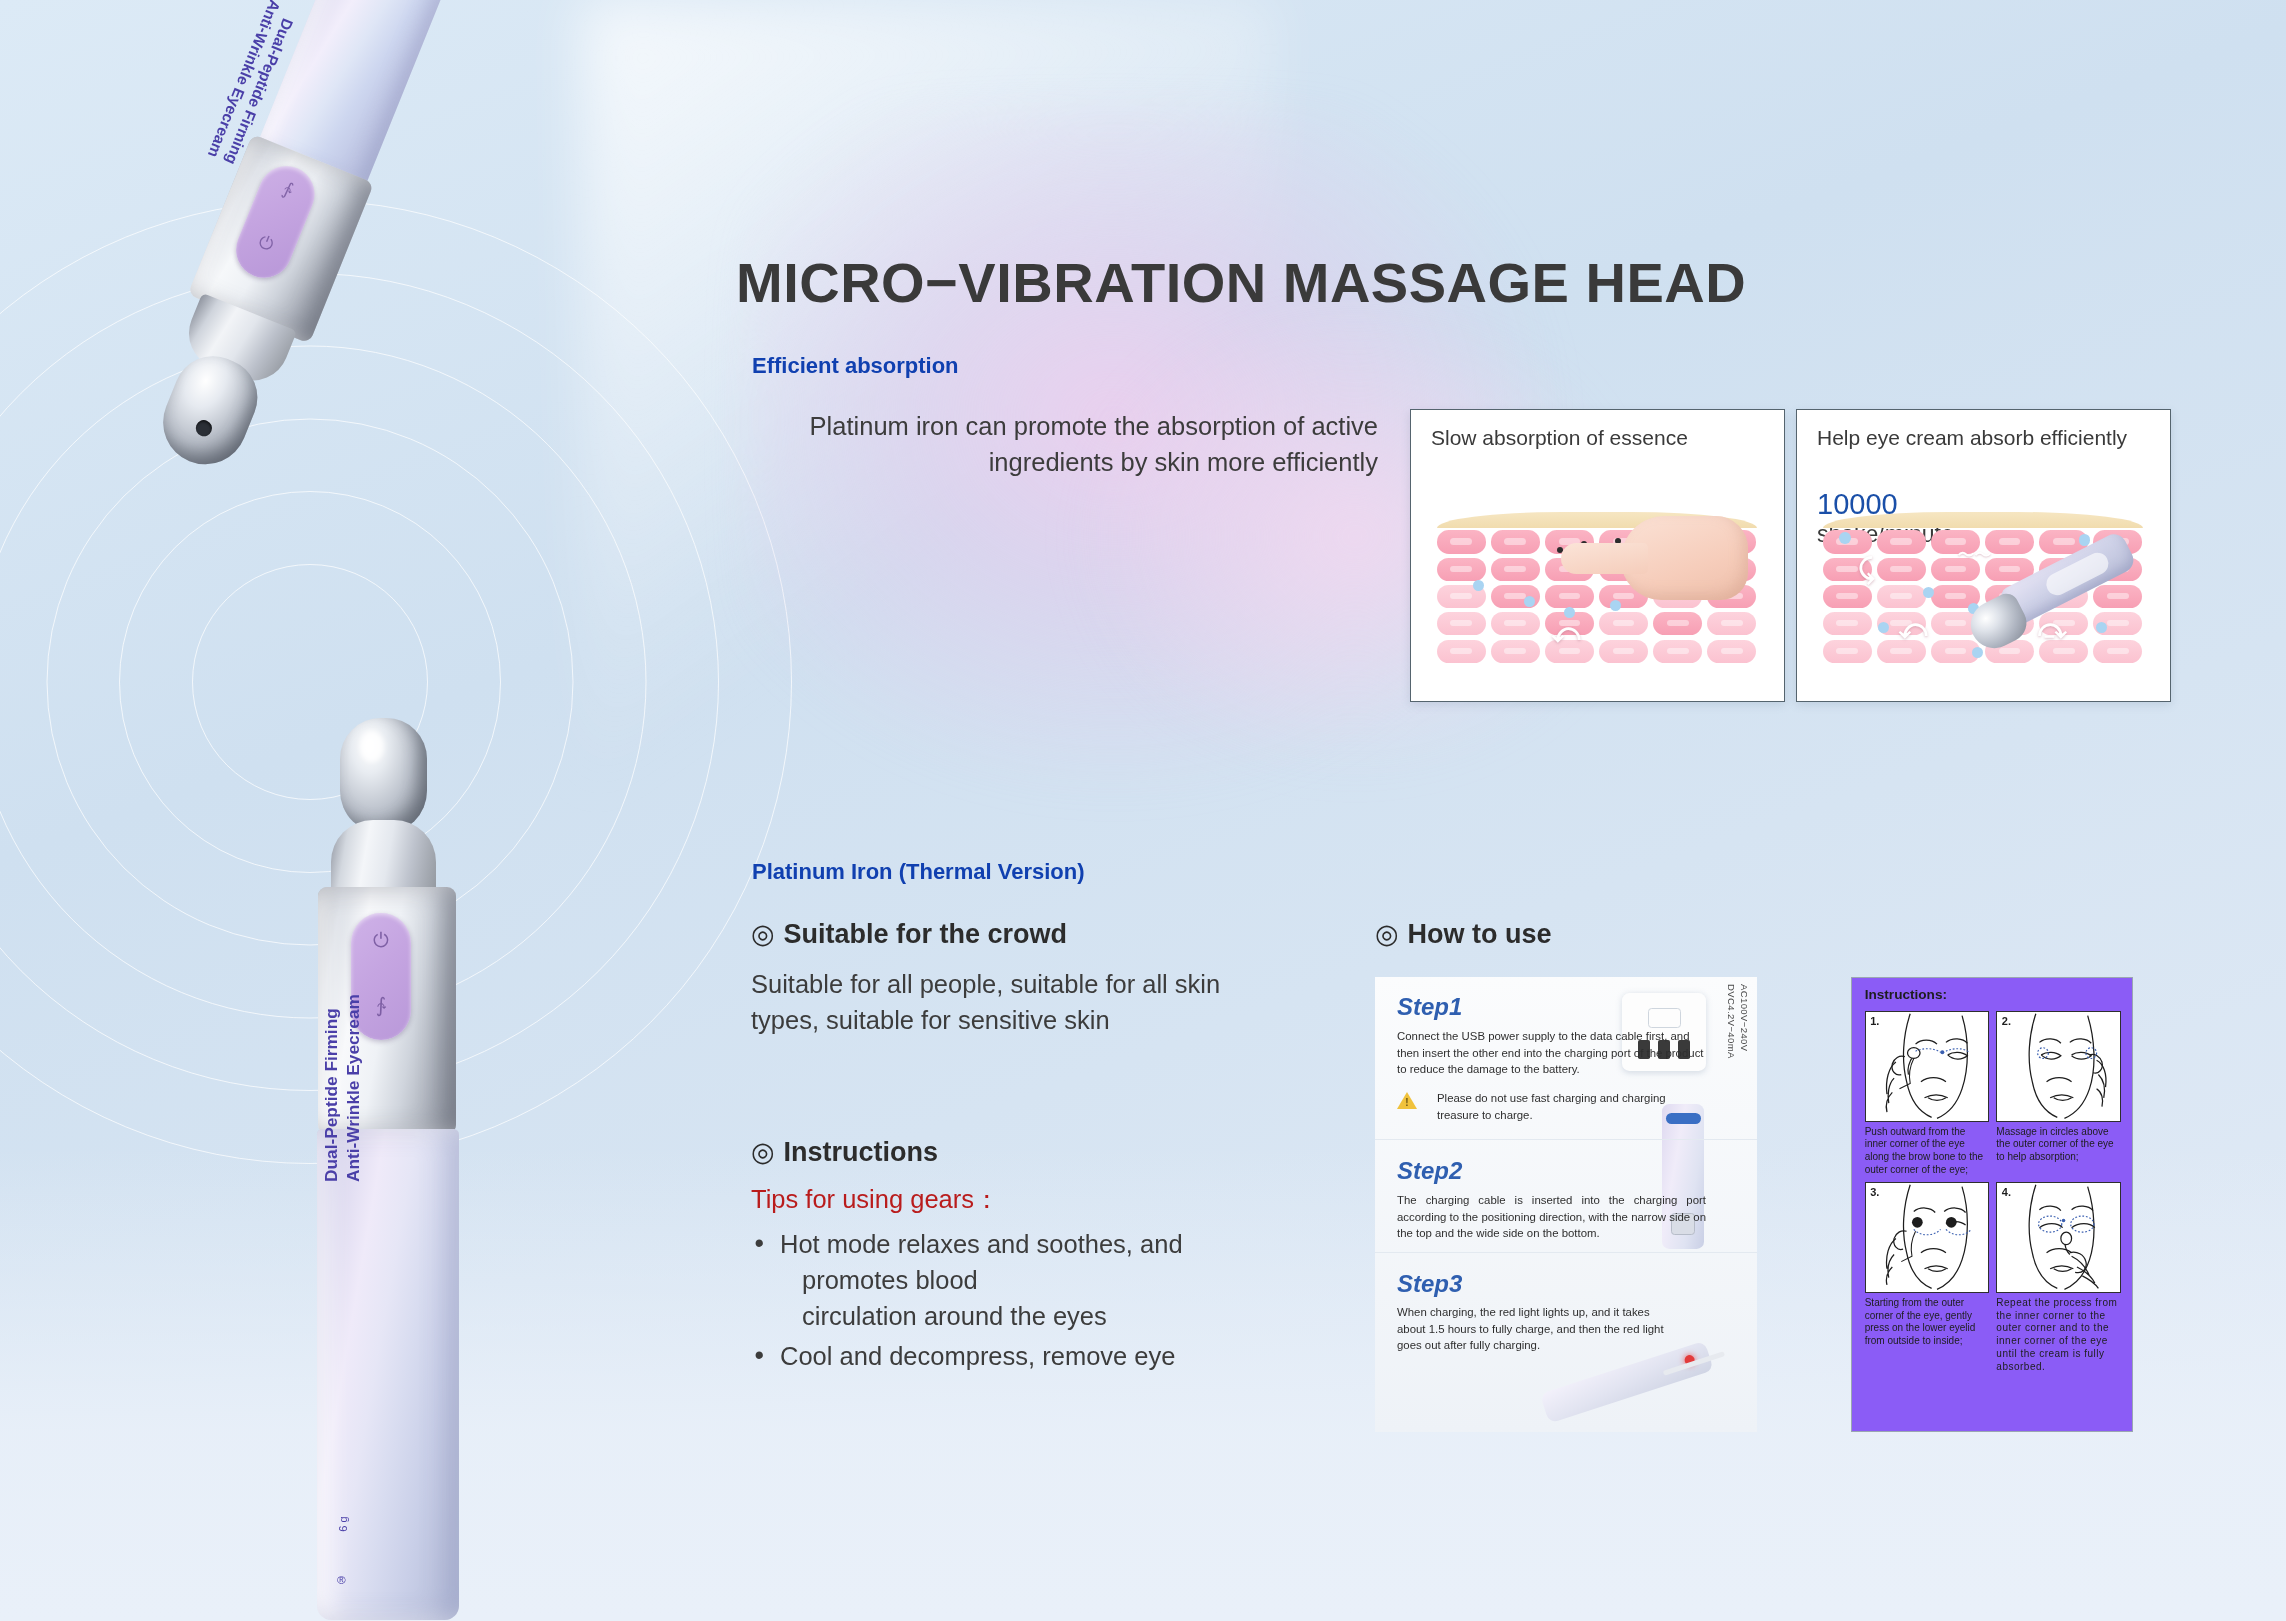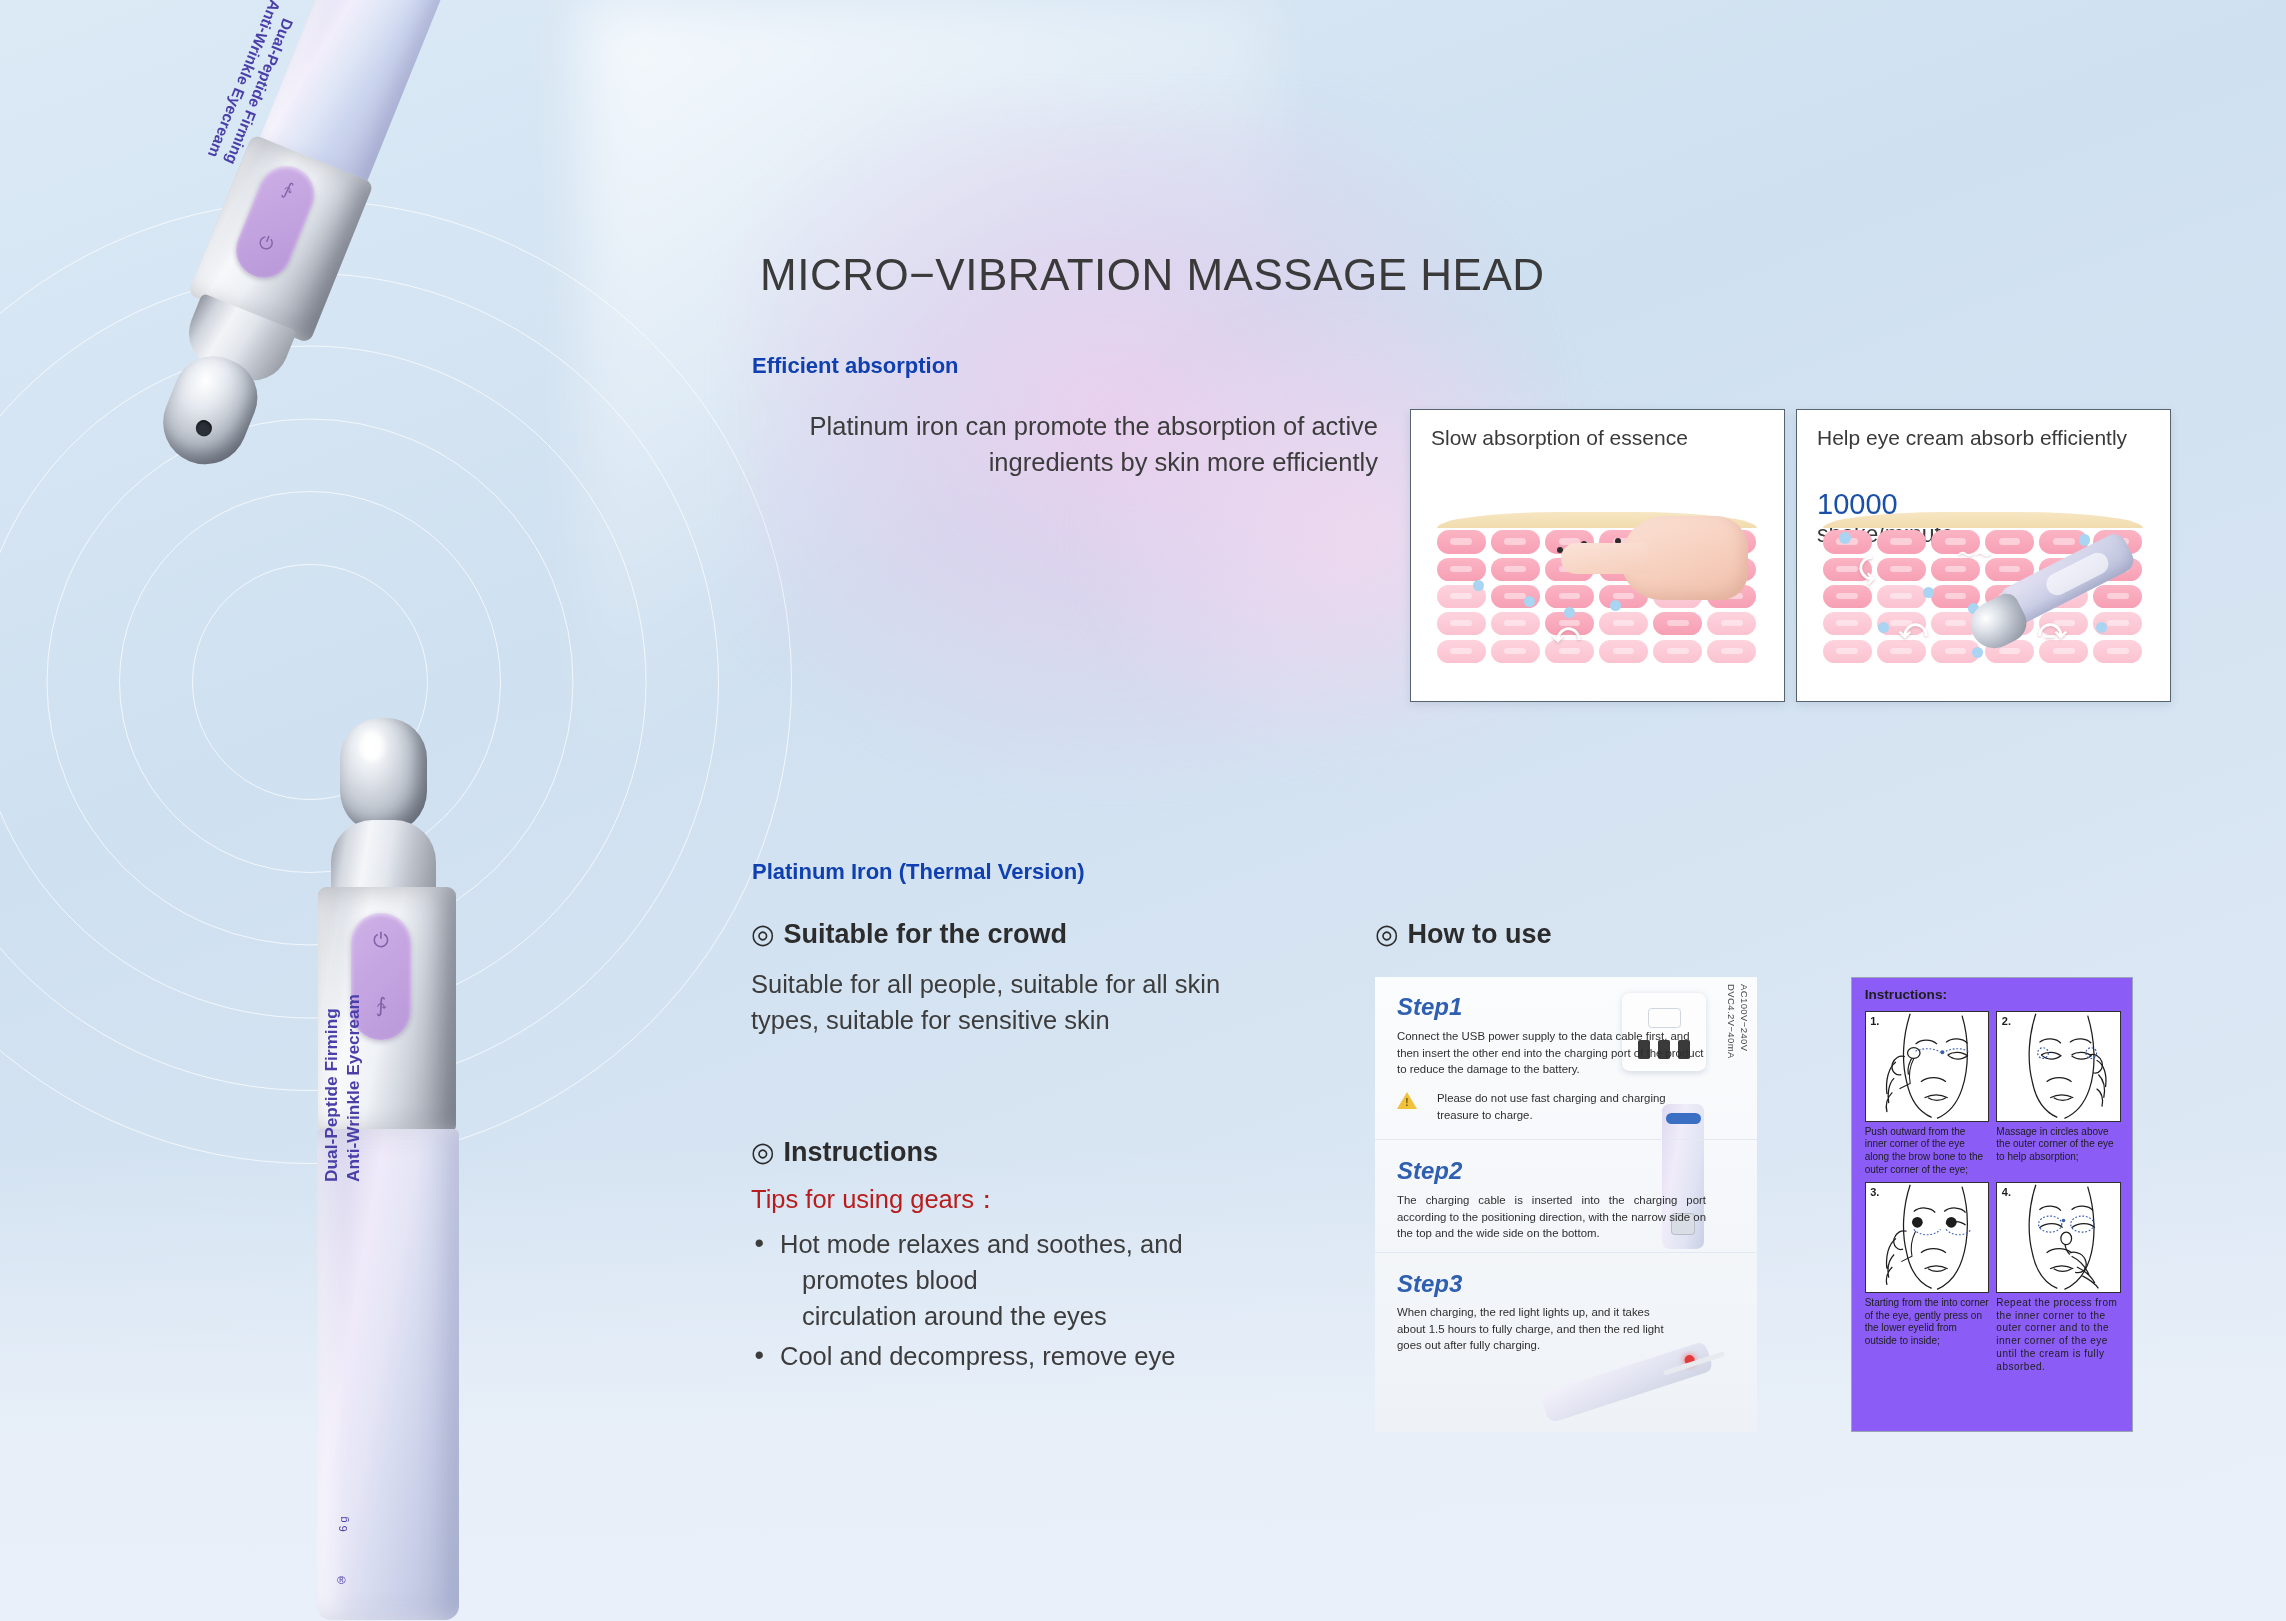--- a/index.html
+++ b/index.html
@@ -142,22 +142,22 @@
   .db-reg{
     position:absolute; left:64px; top:855px; color:#4a3fa8; font-size:11.8px;
   }
   .db-ml{
     position:absolute; left:62px; top:800px; color:#4a3fa8; font-size:11px;
     transform:rotate(-90deg);
   }
 
   
   .main-title{
-    position:absolute; left:760px; top:250px;
-    font-size:44px; font-weight:normal; color:#3a3a3a; letter-spacing:0.5px;
+    position:absolute; left:736px; top:250px;
+    font-size:56px; font-weight:bold; color:#3a3a3a; letter-spacing:0.5px;
   }
   .h-blue{
     position:absolute; font-size:22px; font-weight:bold; color:#1040b0;
   }
   #eff-abs{ left:752px; top:353px; }
   #plat-iron{ left:752px; top:859px; }
 
   .body-text{
     position:absolute; left:751px;
     font-size:25.5px; color:#3c3c3c; line-height:1.42;
@@ -715,21 +715,21 @@
           <path d="M66 96 C72 100 80 100 86 96"></path>
           <circle cx="54" cy="44" r="6" fill="#1d1d1d" stroke="none"></circle>
           <circle cx="92" cy="44" r="6" fill="#1d1d1d" stroke="none"></circle>
           <path d="M50 52 C58 60 72 60 80 52" stroke="#3a5fb0" stroke-width="1.2" stroke-dasharray="2 2"></path>
           <path d="M86 52 C94 60 108 60 114 52" stroke="#3a5fb0" stroke-width="1.2" stroke-dasharray="2 2"></path>
           <path d="M30 62 C22 68 18 82 20 96 M28 80 C22 86 20 96 22 106 M26 94 C20 100 18 106 20 114"></path>
           <path d="M42 54 C36 52 30 56 28 62 C26 70 32 76 38 74"></path>
           <path d="M52 54 C48 62 46 72 48 82 L36 88" stroke-width="1.2"></path>
         </svg>
       </div>
-      <div class="face-cap">Starting from the into corner of the eye, gently press on the lower eyelid from outside to inside;</div>
+      <div class="face-cap">Starting from the outer corner of the eye, gently press on the lower eyelid from outside to inside;</div>
     </div>
 
     <div class="instr-cell">
       <div class="face-box">
         <span class="face-num">4.</span>
         <svg class="face" viewBox="0 0 130 122" fill="none" stroke="#1d1d1d" stroke-width="1.4">
           <path d="M40 2 C32 26 30 54 36 78 C40 98 50 112 64 118"></path>
           <path d="M98 4 C106 30 108 62 100 86 C94 104 84 114 72 119"></path>
           <path d="M44 30 C51 24 63 25 68 31"></path>
           <path d="M80 30 C87 24 99 25 104 31"></path>

